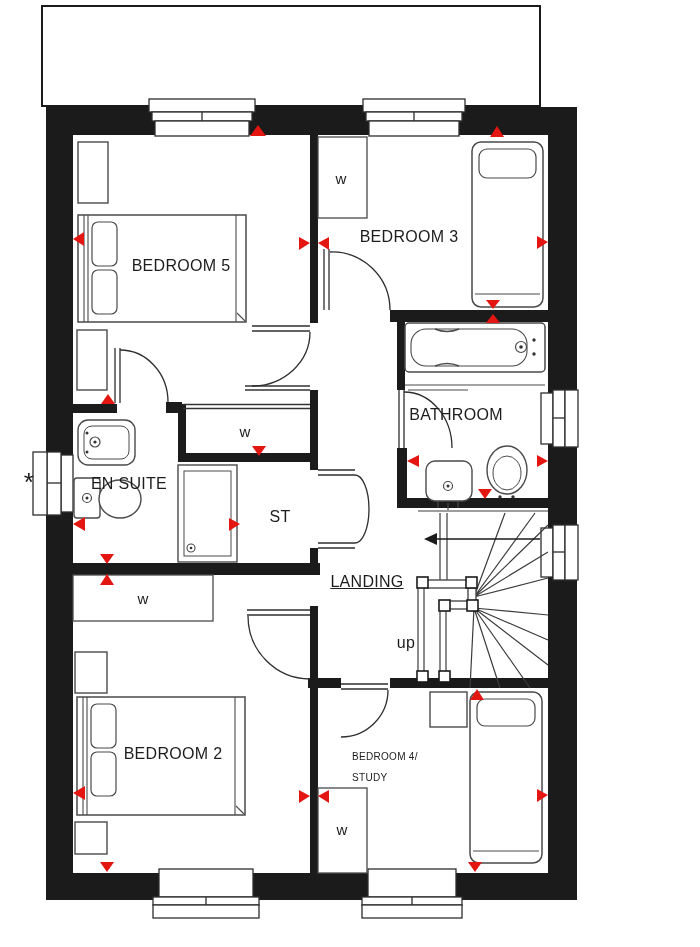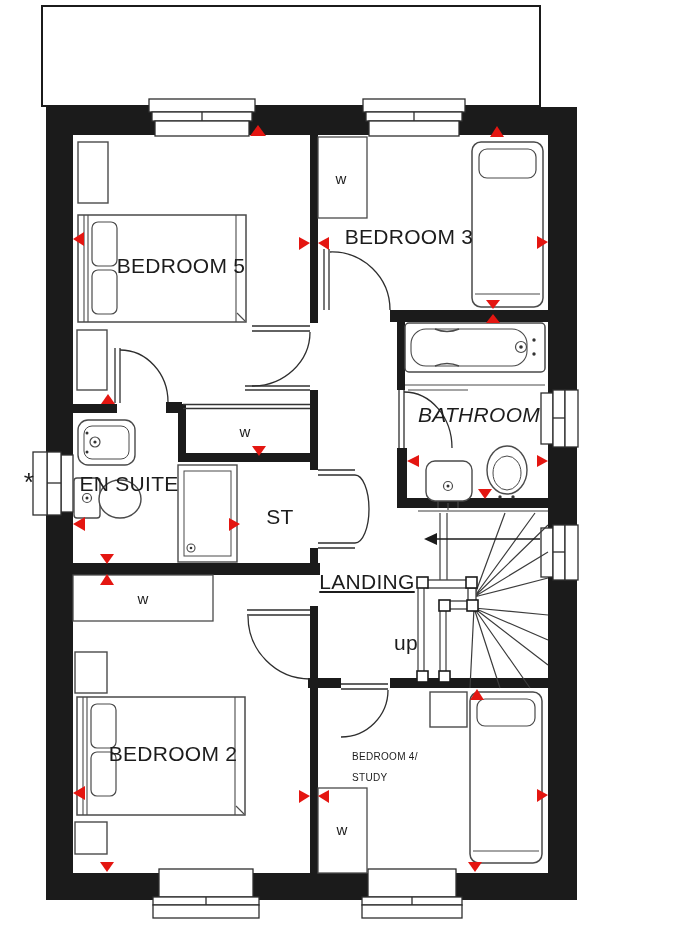--- a/index.html
+++ b/index.html
@@ -3,21 +3,21 @@
 <meta charset="utf-8">
 <style>
   html,body{margin:0;padding:0;background:#ffffff;}
   .plan{
     position:relative;width:700px;height:947px;background:#ffffff;
     font-family:"Liberation Sans","DejaVu Sans",sans-serif;overflow:hidden;
   }
   .plan svg{position:absolute;left:0;top:0;}
   .lbl{
     position:absolute;transform:translate(-50%,-50%);
-    white-space:nowrap;color:#1c1c1c;font-size:21px;letter-spacing:.3px;
+    white-space:nowrap;color:#1c1c1c;font-size:16px;letter-spacing:.3px;
   }
   .lbl-left{
     position:absolute;transform:translate(0,-50%);
     white-space:nowrap;color:#1c1c1c;font-size:10px;letter-spacing:.3px;
   }
   .lbl-w{font-size:15px;}
   .lbl-star{font-size:26px;transform:translate(-50%,-40%);}
 </style>
 </head>
 <body>
@@ -307,21 +307,21 @@
     <path d="M537 789 L537 802 L548 795 Z"></path>
     <path d="M470 700 L484 700 L477 689 Z"></path>
   </g>
 </svg>
 
   <div class="lbl" style="left:181px;top:266px;">BEDROOM 5</div>
   <div class="lbl" style="left:409px;top:237px;">BEDROOM 3</div>
   <div class="lbl" style="left:173px;top:754px;">BEDROOM 2</div>
   <div class="lbl-left" style="left:352px;top:756px;">BEDROOM 4/</div>
   <div class="lbl-left" style="left:352px;top:777px;">STUDY</div>
-  <div class="lbl" style="left:479px;top:415px;font-style:italic;">BATHROOM</div>
+  <div class="lbl" style="left:456px;top:415px;">BATHROOM</div>
   <div class="lbl" style="left:129px;top:484px;">EN SUITE</div>
   <div class="lbl" style="left:367px;top:582px;text-decoration:underline;">LANDING</div>
   <div class="lbl" style="left:280px;top:517px;">ST</div>
   <div class="lbl" style="left:406px;top:643px;">up</div>
 
   <div class="lbl lbl-w" style="left:341px;top:178px;">w</div>
   <div class="lbl lbl-w" style="left:245px;top:431px;">w</div>
   <div class="lbl lbl-w" style="left:143px;top:598px;">w</div>
   <div class="lbl lbl-w" style="left:342px;top:829px;">w</div>
 

